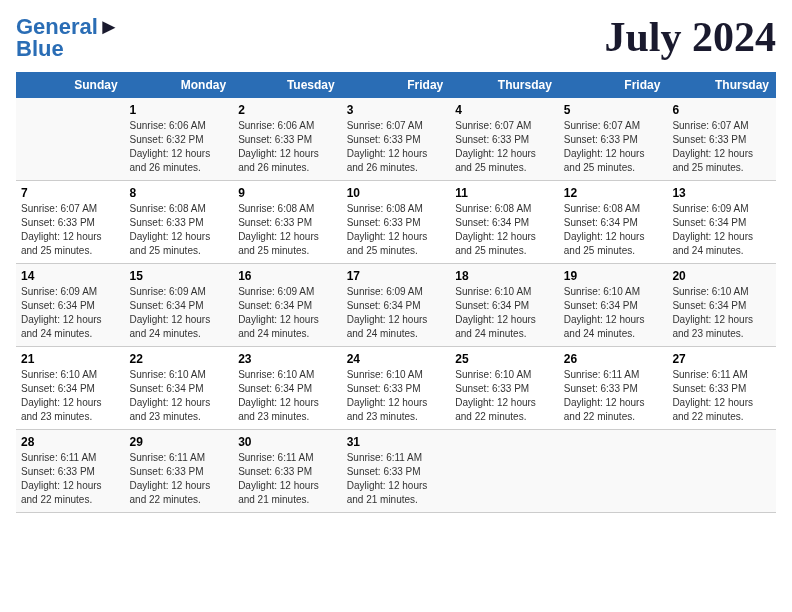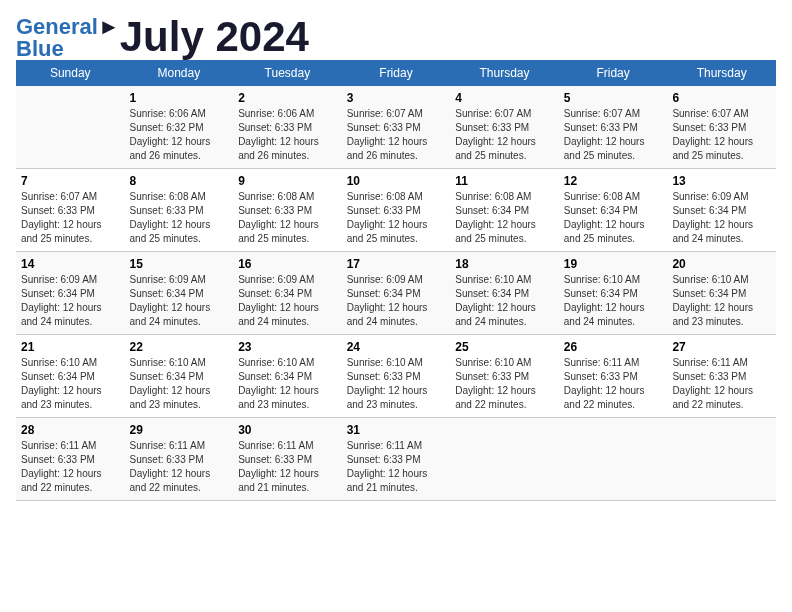--- a/index.html
+++ b/index.html
@@ -5,62 +5,65 @@
     * { margin: 0; padding: 0; box-sizing: border-box; }
     body {
       font-family: Arial, sans-serif;
       background: #fff;
       width: 792px;
       min-height: 612px;
       padding: 16px;
     }
     .header {
       display: flex;
+      justify-content: space-between;
       align-items: flex-start;
+      margin-bottom: 12px;
     }
     .logo {
       display: flex;
       flex-direction: column;
       align-items: flex-start;
     }
     .logo-text {
       font-size: 22px;
       font-weight: bold;
       color: #1a1a2e;
       line-height: 1;
     }
     .logo-text span {
       color: #2a6db5;
     }
     .title-block {
       text-align: right;
+      font-family: Liberation Serif, serif;
     }
     .title-block h1 {
       font-size: 42px;
       font-weight: bold;
       color: #1a1a2e;
       line-height: 1;
     }
     .title-block h2 {
       font-size: 16px;
       color: #555;
       font-weight: normal;
     }
     table {
       width: 100%;
       border-collapse: collapse;
       font-size: 11px;
     }
     thead tr th {
       background: #2a6db5;
       color: #fff;
-      text-align: center;
+      text-align: right;
       padding: 6px 7px;
       font-size: 12px;
-      font-weight: normal;
+      font-weight: bold;
     }
     tbody tr {
       border-bottom: 1px solid #ccc;
     }
     tbody tr:nth-child(odd) {
       background: #f9f9f9;
     }
     tbody tr:nth-child(even) {
       background: #fff;
     }

